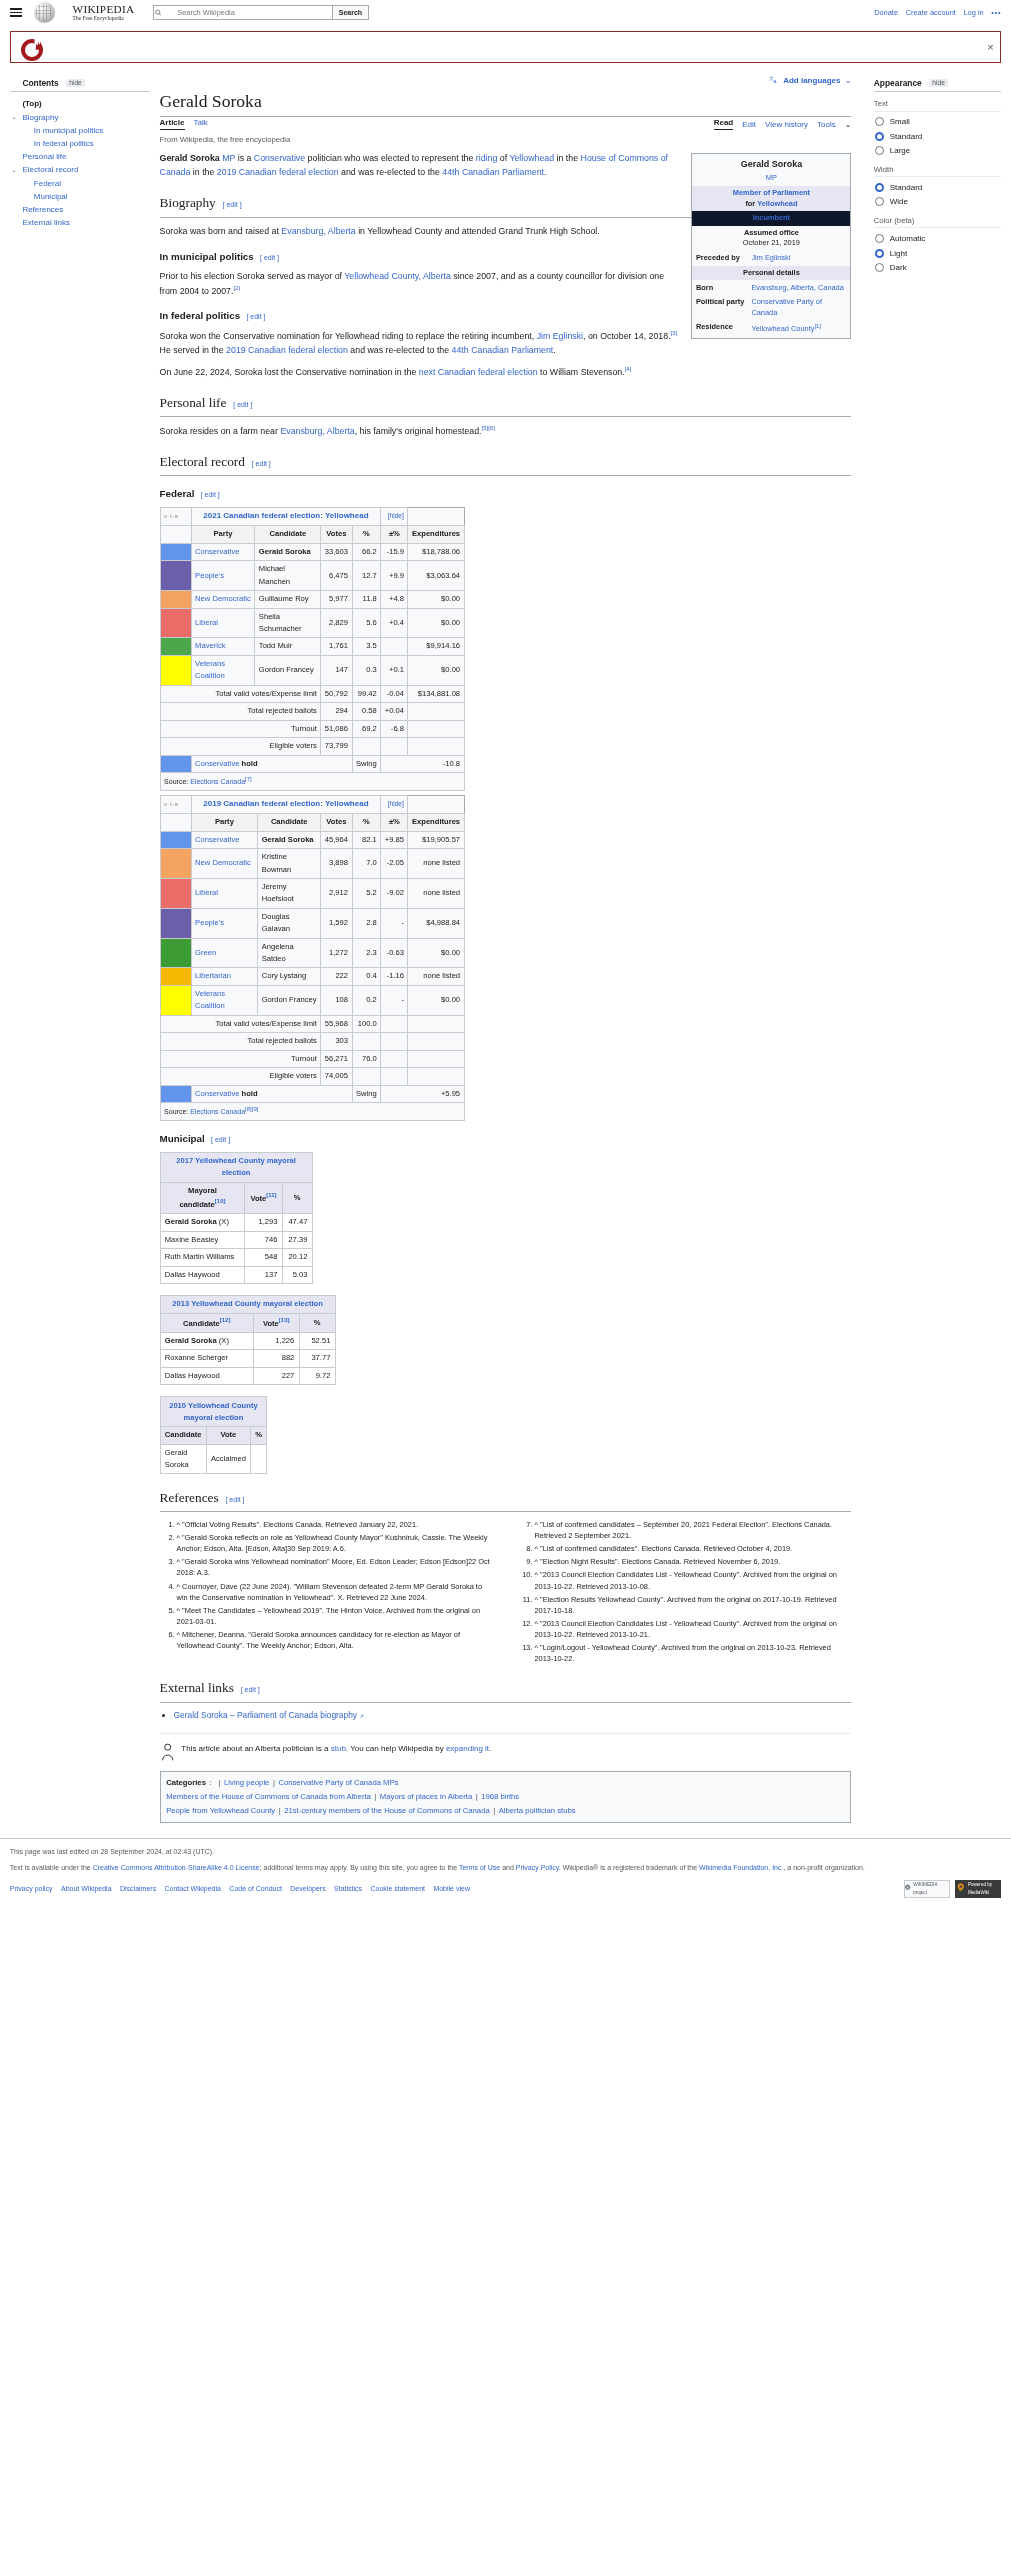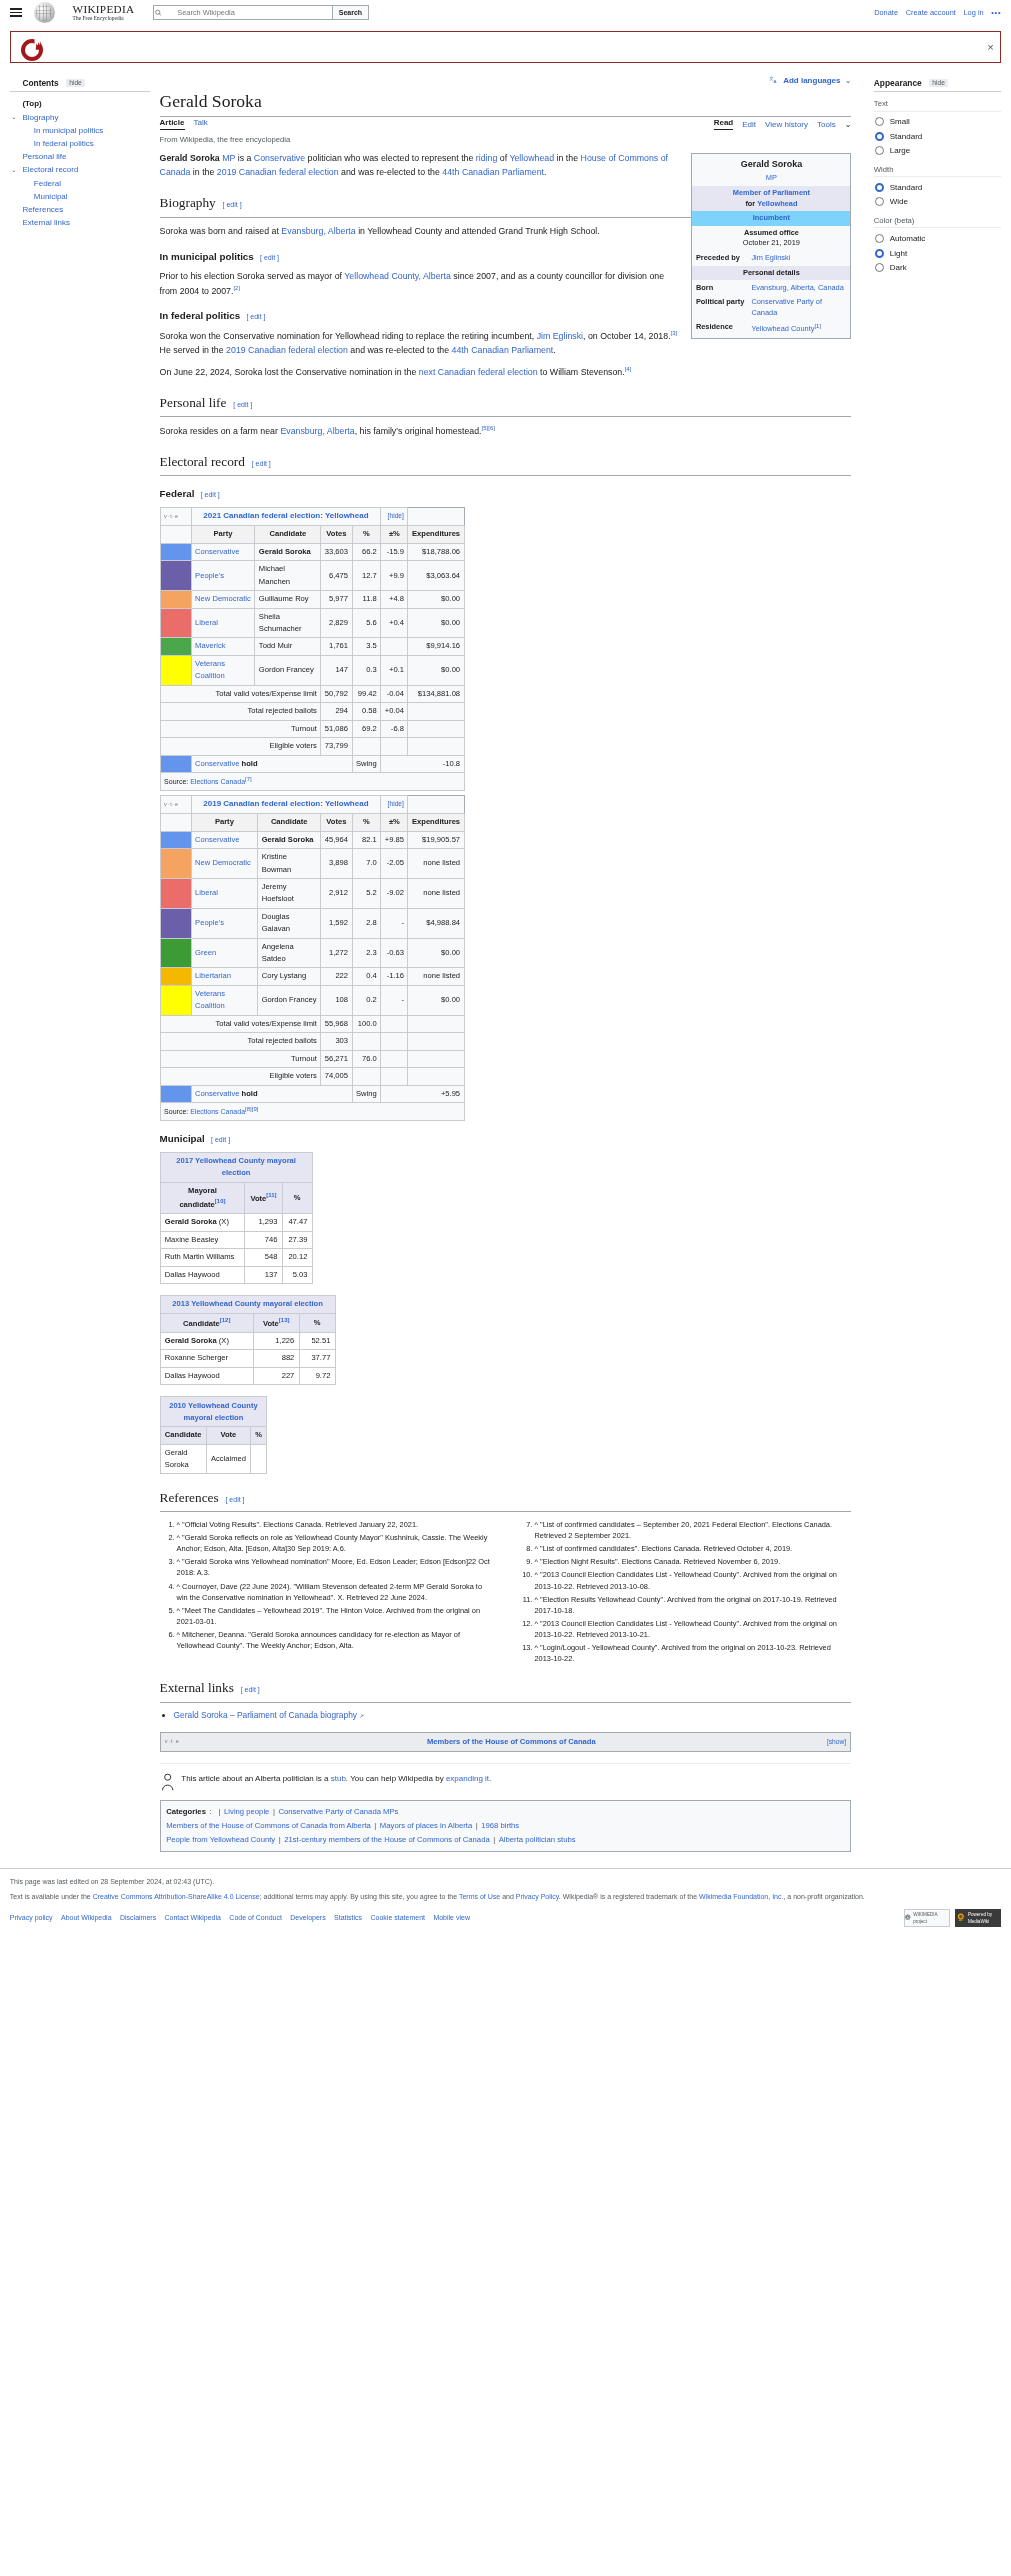--- a/index.html
+++ b/index.html
@@ -82,21 +82,21 @@
   sup { font-size:6px; color:#3366cc; vertical-align:super; }
 
   
   .infobox { float:right; width:160px; margin:1.4px 0 7px 12.6px; border:0.7px solid #a2a9b1;
      background:#f8f9fa; font-size:7.4px; line-height:1.42; }
   .infobox table { width:100%; border-collapse:collapse; }
   .infobox td, .infobox th { padding:2.1px 3.5px; vertical-align:top; }
   .ib-name { text-align:center; font-weight:bold; font-size:9px; padding-top:4.9px !important; }
   .ib-sub { text-align:center; padding-top:0 !important; }
   .ib-office { background:#e6e6f2; text-align:center; font-weight:bold; color:#3366cc; }
-  .ib-inc { background:#7dd3fc; text-align:center; font-weight:bold; color:#3366cc; }
+  .ib-inc { background:#0f172a; text-align:center; font-weight:bold; color:#3366cc; }
   .ib-ctr { text-align:center; }
   .ib-lbl { font-weight:bold; white-space:nowrap; width:51px; }
   .ib-hdr { background:#e6e6f2; text-align:center; font-weight:bold; }
 
   
   .et { border-collapse:collapse; font-size:7.6px; margin:4.2px 0 2.1px 0; border:0.7px solid #a2a9b1; background:#f8f9fa;}
   .et td, .et th { border:0.7px solid #c8ccd1; padding:2.1px 3.5px; }
   .et .vte { font-size:5.6px; color:#7a7a7a; letter-spacing:0.7px; width:31px; }
   .et .ttl { text-align:center; font-weight:bold; color:#3366cc; font-size:8px; }
   .et .hide { text-align:right; color:#3366cc; font-size:6.7px; font-weight:normal; white-space:nowrap;}
@@ -675,25 +675,20 @@
       </div>
 
       <h2 class="sec">
         <span>External links</span>
         <a class="editlnk">[ edit ]</a>
       </h2>
       <ul class="ext">
         <li><a class="lnk">Gerald Soroka – Parliament of Canada biography</a> <span style="font-size:5.6px;color:#36c">↗</span></li>
       </ul>
 
-      <div class="navbox">
-        <span class="vte">v·t·e</span>
-        <span class="nt">Members of the House of Commons of Canada</span>
-        <span class="sh">[show]</span>
-      </div>
 
       <div class="stub">
         <svg class="sic" viewBox="0 0 22 26">
           <circle cx="11" cy="6" r="4.4" fill="none" stroke="#202122" stroke-width="1.3"></circle>
           <path d="M3.5 25 C3.5 15 18.5 15 18.5 25" fill="none" stroke="#202122" stroke-width="1.3"></path>
         </svg>
         <div id="stub-txt"><span>This article about an Alberta politician is a </span><a class="lnk">stub</a><span>. You can help Wikipedia by </span><a class="lnk">expanding it</a><span>.</span></div>
       </div>
 
       <div class="cats">

